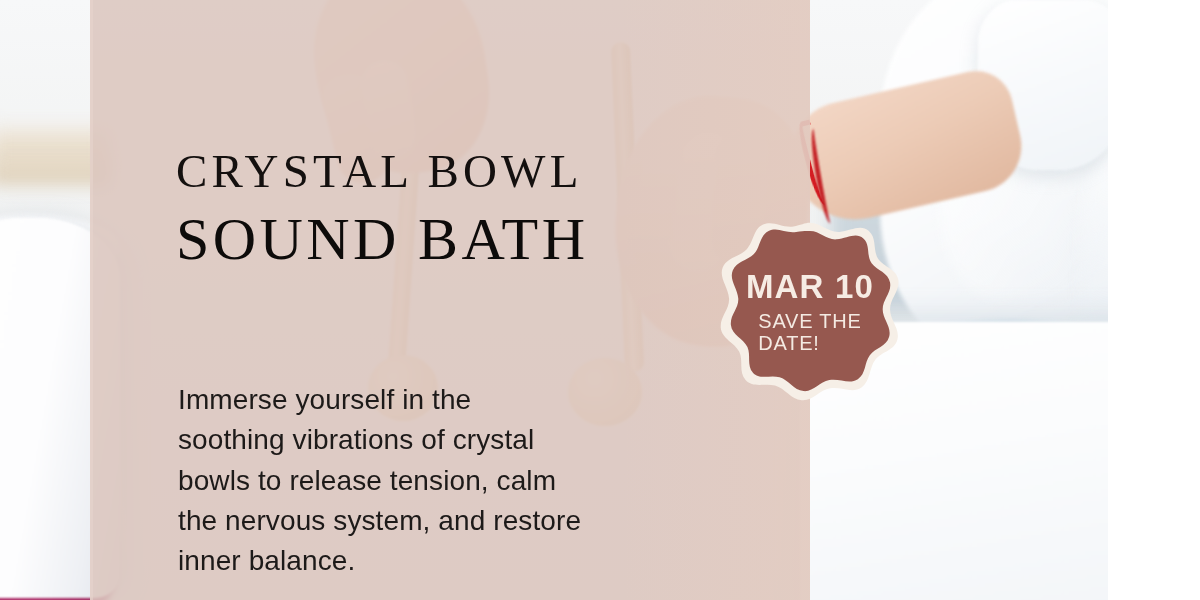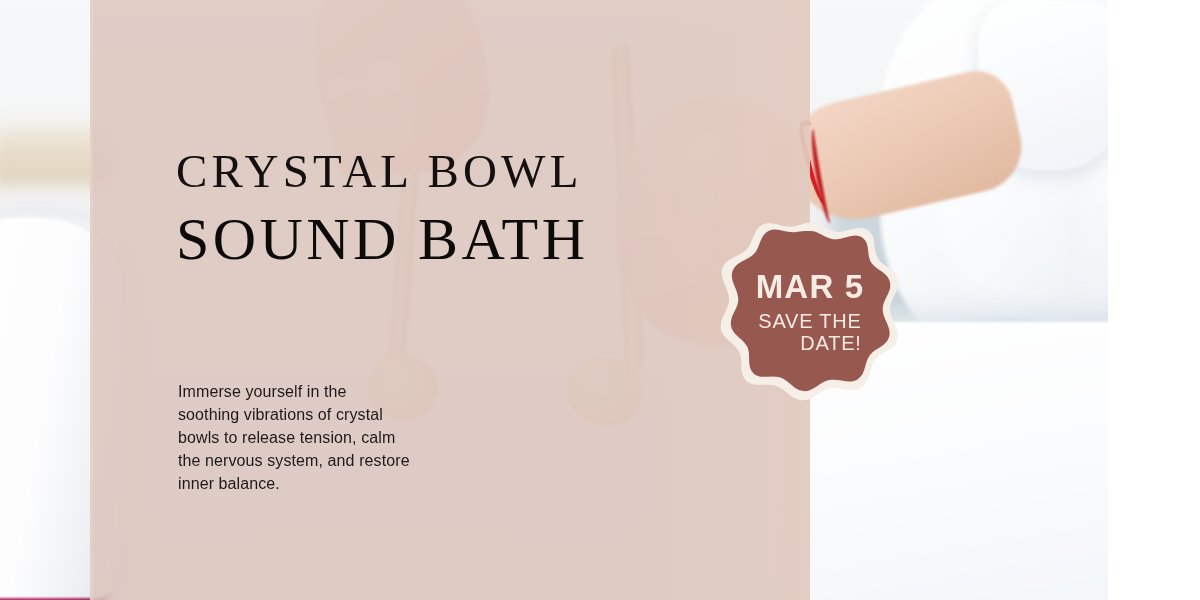--- a/index.html
+++ b/index.html
@@ -319,21 +319,21 @@
     font-weight:bold;
     font-size:26px; line-height:1.28;
     letter-spacing:2.6px;
     color:#9a5b52;
     white-space:pre-line;
   }
 
   .body-copy {
     position:absolute; left:2px; top:380px; width:430px;
     font-family:"Liberation Sans", sans-serif;
-    font-size:16px; line-height:1.44;
+    font-size:28px; line-height:1.44;
     letter-spacing:.1px;
     color:#1d1a19;
     white-space:pre-line;
   }
 
   
   .badge {
     position:absolute; left:718px; top:220px;
     width:184px; height:184px;
   }
@@ -353,21 +353,21 @@
     color:#f6ece4;
     line-height:1;
     margin-bottom:7px;
   }
   .badge-sub {
     font-family:"Liberation Sans", sans-serif;
     font-size:20px;
     letter-spacing:.8px;
     color:#f4eae2;
     line-height:1.12;
-    text-align:right;
+    text-align:left;
     white-space:pre-line;
   }
 </style>
 </head>
 <body>
 
 <div class="poster">
 
   <div class="photo">
     <div class="bg-wall"></div>
@@ -470,19 +470,19 @@
                C31 158 36 147 32 138
                C28 129 15 125 14 114
                C13 103 23 96 22 85
                C21 74 12 65 16 55
                C20 45 32 44 39 37
                C46 30 45 17 55 12
                C65 7 74 15 85 13
                C92 11.8 95 12 100 12 Z" fill="#96584f"></path>
     </svg>
     <div class="badge-text">
-      <div class="badge-date">MAR 5</div>
+      <div class="badge-date">MAR 10</div>
       <div class="badge-sub">SAVE THE
 DATE!</div>
     </div>
   </div>
 
 </div>
 
 </body></html>

